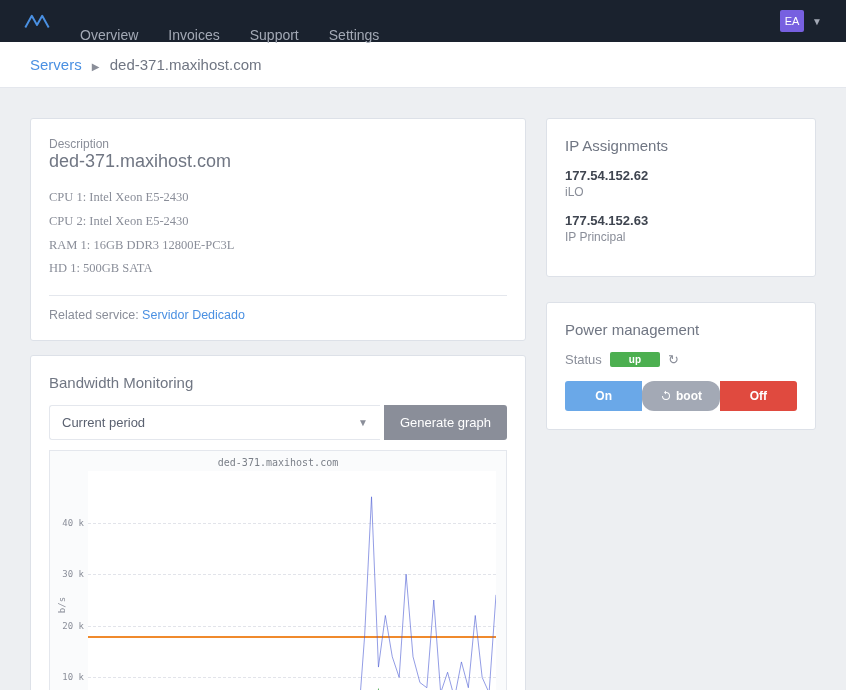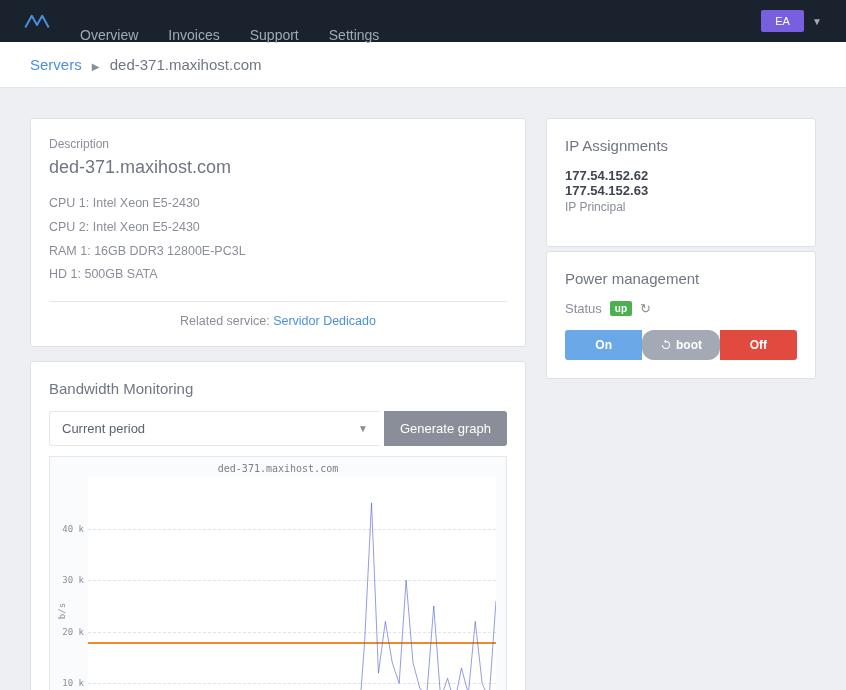--- a/index.html
+++ b/index.html
@@ -18,61 +18,61 @@
       --purple: #7760e0;
     }
     * { box-sizing: border-box; margin: 0; padding: 0; font-family: "Helvetica Neue", Arial, sans-serif; }
     body { background: var(--page-bg); color: var(--text-dark); font-size: 13px; }
 
     
     .nav { background: var(--nav-bg); height: 42px; display: flex; align-items: center; padding: 0 24px; }
     .logo { width: 26px; height: 18px; margin-right: 30px; }
     .nav-link { color: var(--nav-link); text-decoration: none; margin-right: 30px; font-size: 14px; cursor: pointer; margin-top: 28px; }
     .nav-right { margin-left: auto; display: flex; align-items: center; }
-    .avatar { width: 43px; height: 22px; background: var(--purple); color: #fff; font-size: 11px; display: flex; align-items: center; justify-content: center; border-radius: 2px; margin-right: 8px; }
+    .avatar { width: 24px; height: 22px; background: var(--purple); color: #fff; font-size: 11px; display: flex; align-items: center; justify-content: center; border-radius: 2px; margin-right: 8px; }
     .caret { color: var(--nav-link); font-size: 10px; cursor: pointer; }
 
     
     .crumb { background: #fff; padding: 14px 30px; border-bottom: 1px solid var(--border); font-size: 15px; }
     .crumb a { color: var(--link-blue); text-decoration: none; }
     .crumb .sep { color: var(--text-muted); margin: 0 6px; font-size: 10px; }
     .crumb .cur { color: var(--heading); }
 
     .main { display: flex; align-items: flex-start; gap: 20px; padding: 30px; max-width: 846px; }
 
     .left { flex: 1; display: flex; flex-direction: column; gap: 14px; }
-    .right { width: 270px; display: flex; flex-direction: column; gap: 4px; }
+    .right { width: 270px; display: flex; flex-direction: column; gap: 25px; }
 
     .panel { background: #fff; border: 1px solid #dde1e8; border-radius: 3px; padding: 18px; }
-    .small-label { font-size: 12px; color: var(--text-muted); margin-bottom: 6px; }
+    .small-label { font-size: 12px; color: var(--text-muted); }
     .hostname { font-size: 18px; color: var(--heading); margin-bottom: 14px; }
-    .spec { font-size: 12.5px; color: var(--text-muted); line-height: 1.9; }
+    .spec { font-size: 12.5px; color: var(--text-muted); line-height: 1.9; font-family: Liberation Serif, serif; }
     .divider { border: none; border-top: 1px solid var(--border); margin: 14px 0 12px; }
-    .rel-service { font-size: 12.5px; color: var(--text-muted); text-align: center; }
+    .rel-service { font-size: 12.5px; color: var(--text-muted); }
     .rel-service a { color: var(--link-blue); text-decoration: none; }
 
     .bw-title, .ip-title, .pwr-title { font-size: 15px; color: var(--heading); margin-bottom: 14px; }
 
     .bw-row { display: flex; gap: 4px; margin-bottom: 10px; }
     .period-select { flex: 1; border: 1px solid var(--border); border-right: none; border-radius: 3px 0 0 3px; padding: 9px 12px; display: flex; align-items: center; justify-content: space-between; cursor: pointer; background: #fff; color: var(--text-dark); font-size: 13px; }
     .gen-btn { background: #8a8e99; color: #fff; border: none; padding: 0 16px; border-radius: 0 3px 3px 0; cursor: pointer; font-size: 13px; }
 
     .chart-wrap { border: 1px solid var(--border); height: 290px; position: relative; background: #fafbfc; overflow: hidden; }
     .chart-title { position: absolute; top: 6px; left: 0; right: 0; text-align: center; font-size: 10px; color: #7a7f88; font-family: monospace; }
     .plot { position: absolute; top: 20px; left: 38px; right: 10px; bottom: 10px; background: #fff; }
     .y-tick { position: absolute; right: 100%; transform: translateY(-50%); font-size: 9px; color: #8a8e99; margin-right: 4px; font-family: monospace; white-space: nowrap; }
     .grid-h { position: absolute; left: 0; right: 0; border-top: 1px dashed #e2e4ea; }
     .y-unit { position: absolute; left: -34px; top: 50%; transform: rotate(-90deg); font-size: 9px; color: #8a8e99; font-family: monospace; }
     .threshold { position: absolute; left: 0; right: 0; border-top: 2px solid #f08a2c; }
 
     .ip-ip { font-size: 13px; font-weight: bold; color: #3f4550; }
     .ip-role { font-size: 12px; color: var(--text-muted); margin-bottom: 14px; margin-top: 2px; }
 
     .status-row { display: flex; gap: 8px; font-size: 13px; color: var(--text-muted); margin-bottom: 14px; }
-    .badge-up { background: var(--green); color: #fff; font-size: 10px; padding: 2px 5px; border-radius: 2px; font-weight: bold; }
+    .badge-up { background: var(--green); color: #fff; font-size: 10px; padding: 2px 19px; border-radius: 2px; font-weight: bold; }
     .refresh { cursor: pointer; color: var(--text-muted); font-size: 13px; }
 
     .btn-group { display: flex; border-radius: 3px; overflow: hidden; }
     .btn-group button { flex: 1; border: none; padding: 8px 0; font-size: 12px; font-weight: bold; color: #fff; cursor: pointer; display: flex; align-items: center; justify-content: center; gap: 4px; }
     .btn-on { background: var(--active-blue); }
     .btn-reboot { background: var(--gray-btn); border-radius: 12px; }
     .btn-off { background: var(--red); }
   </style>
 </head>
 <body>
@@ -145,20 +145,21 @@
       </div>
     </div>
   </div>
 
   <div class="right">
 
     <div class="panel">
       <div class="ip-title">IP Assignments</div>
       <div>
         <div class="ip-ip">177.54.152.62</div>
+        <div class="ip-role">iLO</div>
       </div>
       <div>
         <div class="ip-ip">177.54.152.63</div>
         <div class="ip-role">IP Principal</div>
       </div>
     </div>
 
     <div class="panel">
       <div class="pwr-title">Power management</div>
       <div class="status-row">

